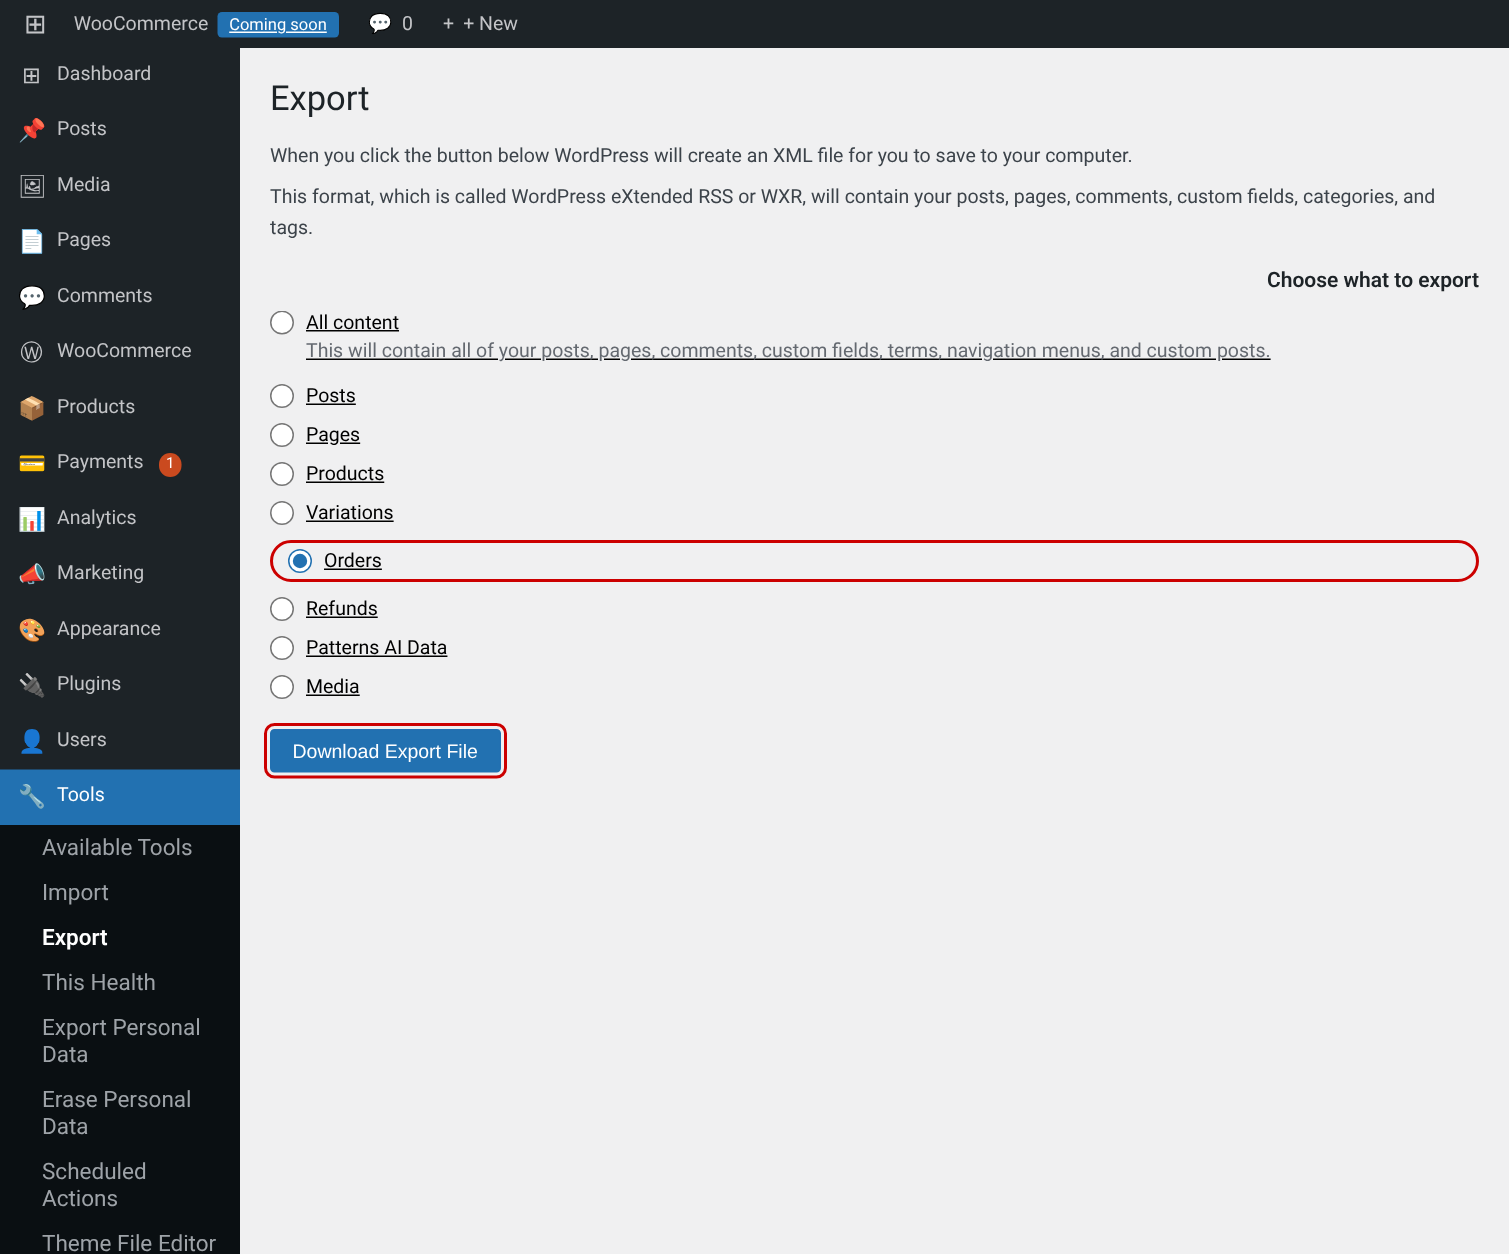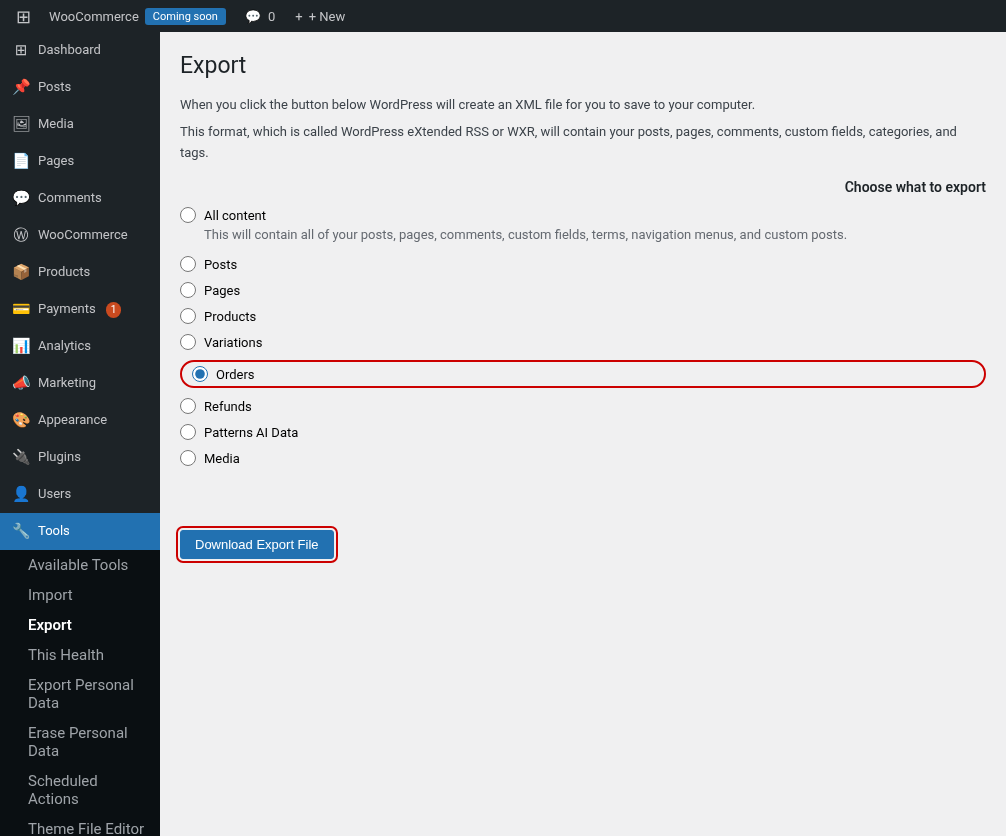--- a/index.html
+++ b/index.html
@@ -25,20 +25,21 @@
       font-size: 13px;
       cursor: pointer;
     }
     .adminbar-logo { color: #c3c4c7; font-size: 18px; padding: 0 8px; }
     .coming-soon-badge {
       background: #2271b1;
       color: #fff;
       font-size: 11px;
       padding: 2px 8px;
       border-radius: 3px;
+      text-decoration: underline;
     }
 
     
     #main-wrap {
       display: flex;
       flex: 1;
       overflow: hidden;
     }
 
     
@@ -99,21 +100,21 @@
     }
 
     .section-title {
       font-size: 14px;
       font-weight: 600;
       color: #1d2327;
       margin: 16px 0 12px;
       text-align: right;
     }
 
-    .radio-group { display: flex; flex-direction: column; gap: 10px; }
+    .radio-group { display: flex; flex-direction: column; gap: 10px; text-decoration: underline; }
 
     .radio-option {
       display: flex;
       align-items: center;
       gap: 8px;
       cursor: pointer;
     }
     .radio-option input[type="radio"] {
       width: 16px;
       height: 16px;
@@ -145,21 +146,20 @@
     .download-btn {
       background: #2271b1;
       color: #fff;
       border: 1px solid #2271b1;
       padding: 6px 14px;
       font-size: 13px;
       border-radius: 3px;
       cursor: pointer;
       outline: 2px solid #cc0000;
       outline-offset: 2px;
-      margin-top: 44px;
     }
   </style>
 </head>
 <body>
 
 <div id="wpadminbar">
   <div class="adminbar-item adminbar-logo">⊞</div>
   <div class="adminbar-item">
     <span>WooCommerce</span>
     <span class="coming-soon-badge">Coming soon</span>

